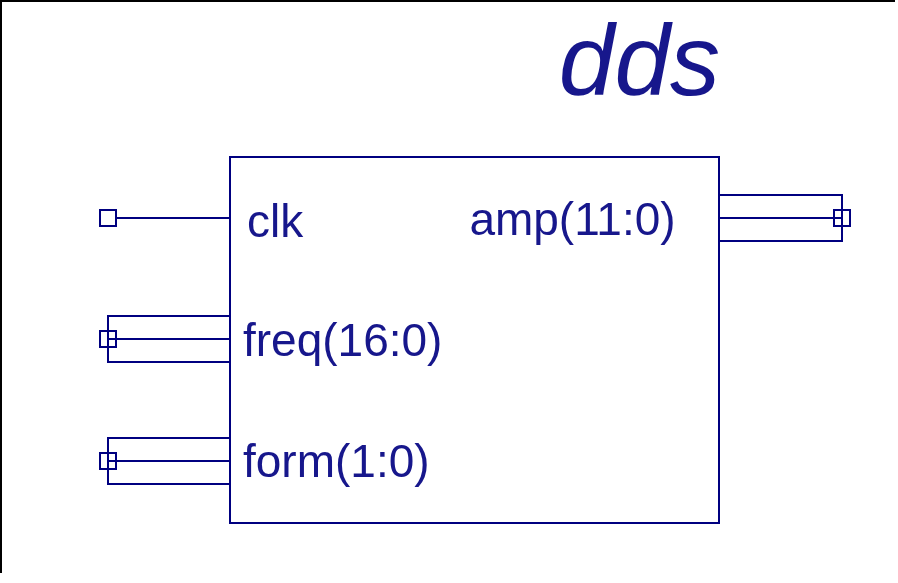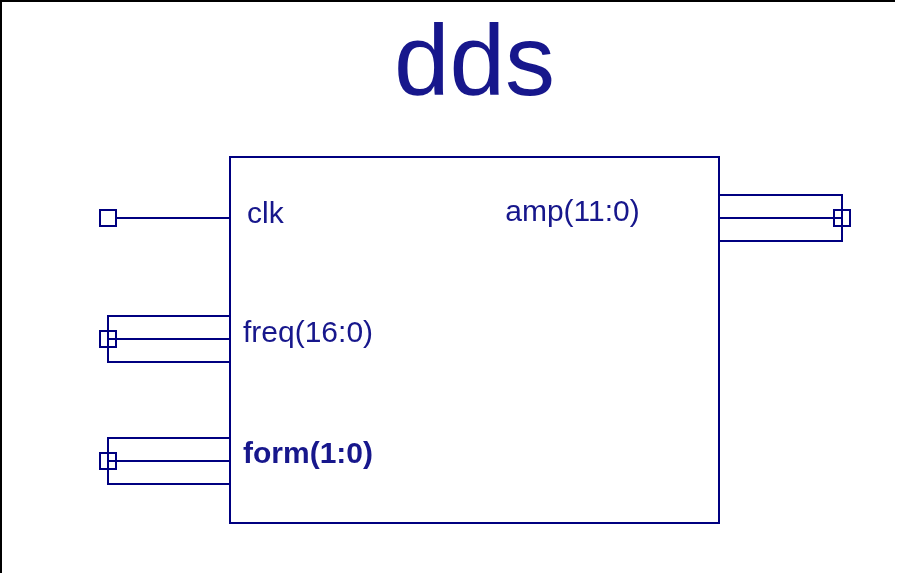--- a/index.html
+++ b/index.html
@@ -20,24 +20,25 @@
     background: var(--frame, #000000);
   }
   .frame-left {
     position: absolute; left: 0; top: 0;
     width: 2px; height: 573px;
     background: var(--frame, #000000);
   }
   .symbol-title {
     position: absolute;
     left: 229px; top: 10px; width: 491px;
-    text-align: center;
+    text-align: right;
     font-size: 100px; line-height: 1;
     color: var(--text, #17178c);
     white-space: nowrap;
+    font-style: italic;
   }
   .symbol-body {
     position: absolute;
     left: 229px; top: 156px;
     width: 491px; height: 368px;
     box-sizing: border-box;
     border: 2px solid var(--line, #000080);
     background: transparent;
   }
   .hline { position: absolute; height: 2px; background: var(--line, #000080); }
@@ -49,21 +50,21 @@
   }
   .pin-square {
     position: absolute;
     width: 18px; height: 18px;
     box-sizing: border-box;
     border: 2px solid var(--line, #000080);
     background: transparent;
   }
   .port-label {
     position: absolute;
-    font-size: 30px; line-height: 1;
+    font-size: 46px; line-height: 1;
     color: var(--text, #17178c);
     white-space: nowrap;
   }
   .port-label.right { text-align: center; }
 </style>
 </head>
 <body>
 
 <div id="canvas">
 
@@ -84,21 +85,21 @@
     <div class="bus-rect" style="left:107px; top:315px; width:124px; height:48px;"></div>
     <div class="hline" style="left:107px; top:338px; width:124px;"></div>
     <div class="pin-square" style="left:99px; top:330px;"></div>
     <div class="port-label" style="left:243px; top:317px;text-align:right;">freq(16:0)</div>
   </div>
 
   <div>
     <div class="bus-rect" style="left:107px; top:437px; width:124px; height:48px;"></div>
     <div class="hline" style="left:107px; top:460px; width:124px;"></div>
     <div class="pin-square" style="left:99px; top:452px;"></div>
-    <div class="port-label" style="left:243px; top:438px;font-weight:bold;">form(1:0)</div>
+    <div class="port-label" style="left:243px; top:438px;">form(1:0)</div>
   </div>
 
   <div>
     <div class="bus-rect" style="left:718px; top:194px; width:125px; height:48px;"></div>
     <div class="hline" style="left:720px; top:217px; width:123px;"></div>
     <div class="pin-square" style="left:833px; top:209px;"></div>
     <div class="port-label right" style="left:450px; top:196px; width:245px;">amp(11:0)</div>
   </div>
 
 </div>

